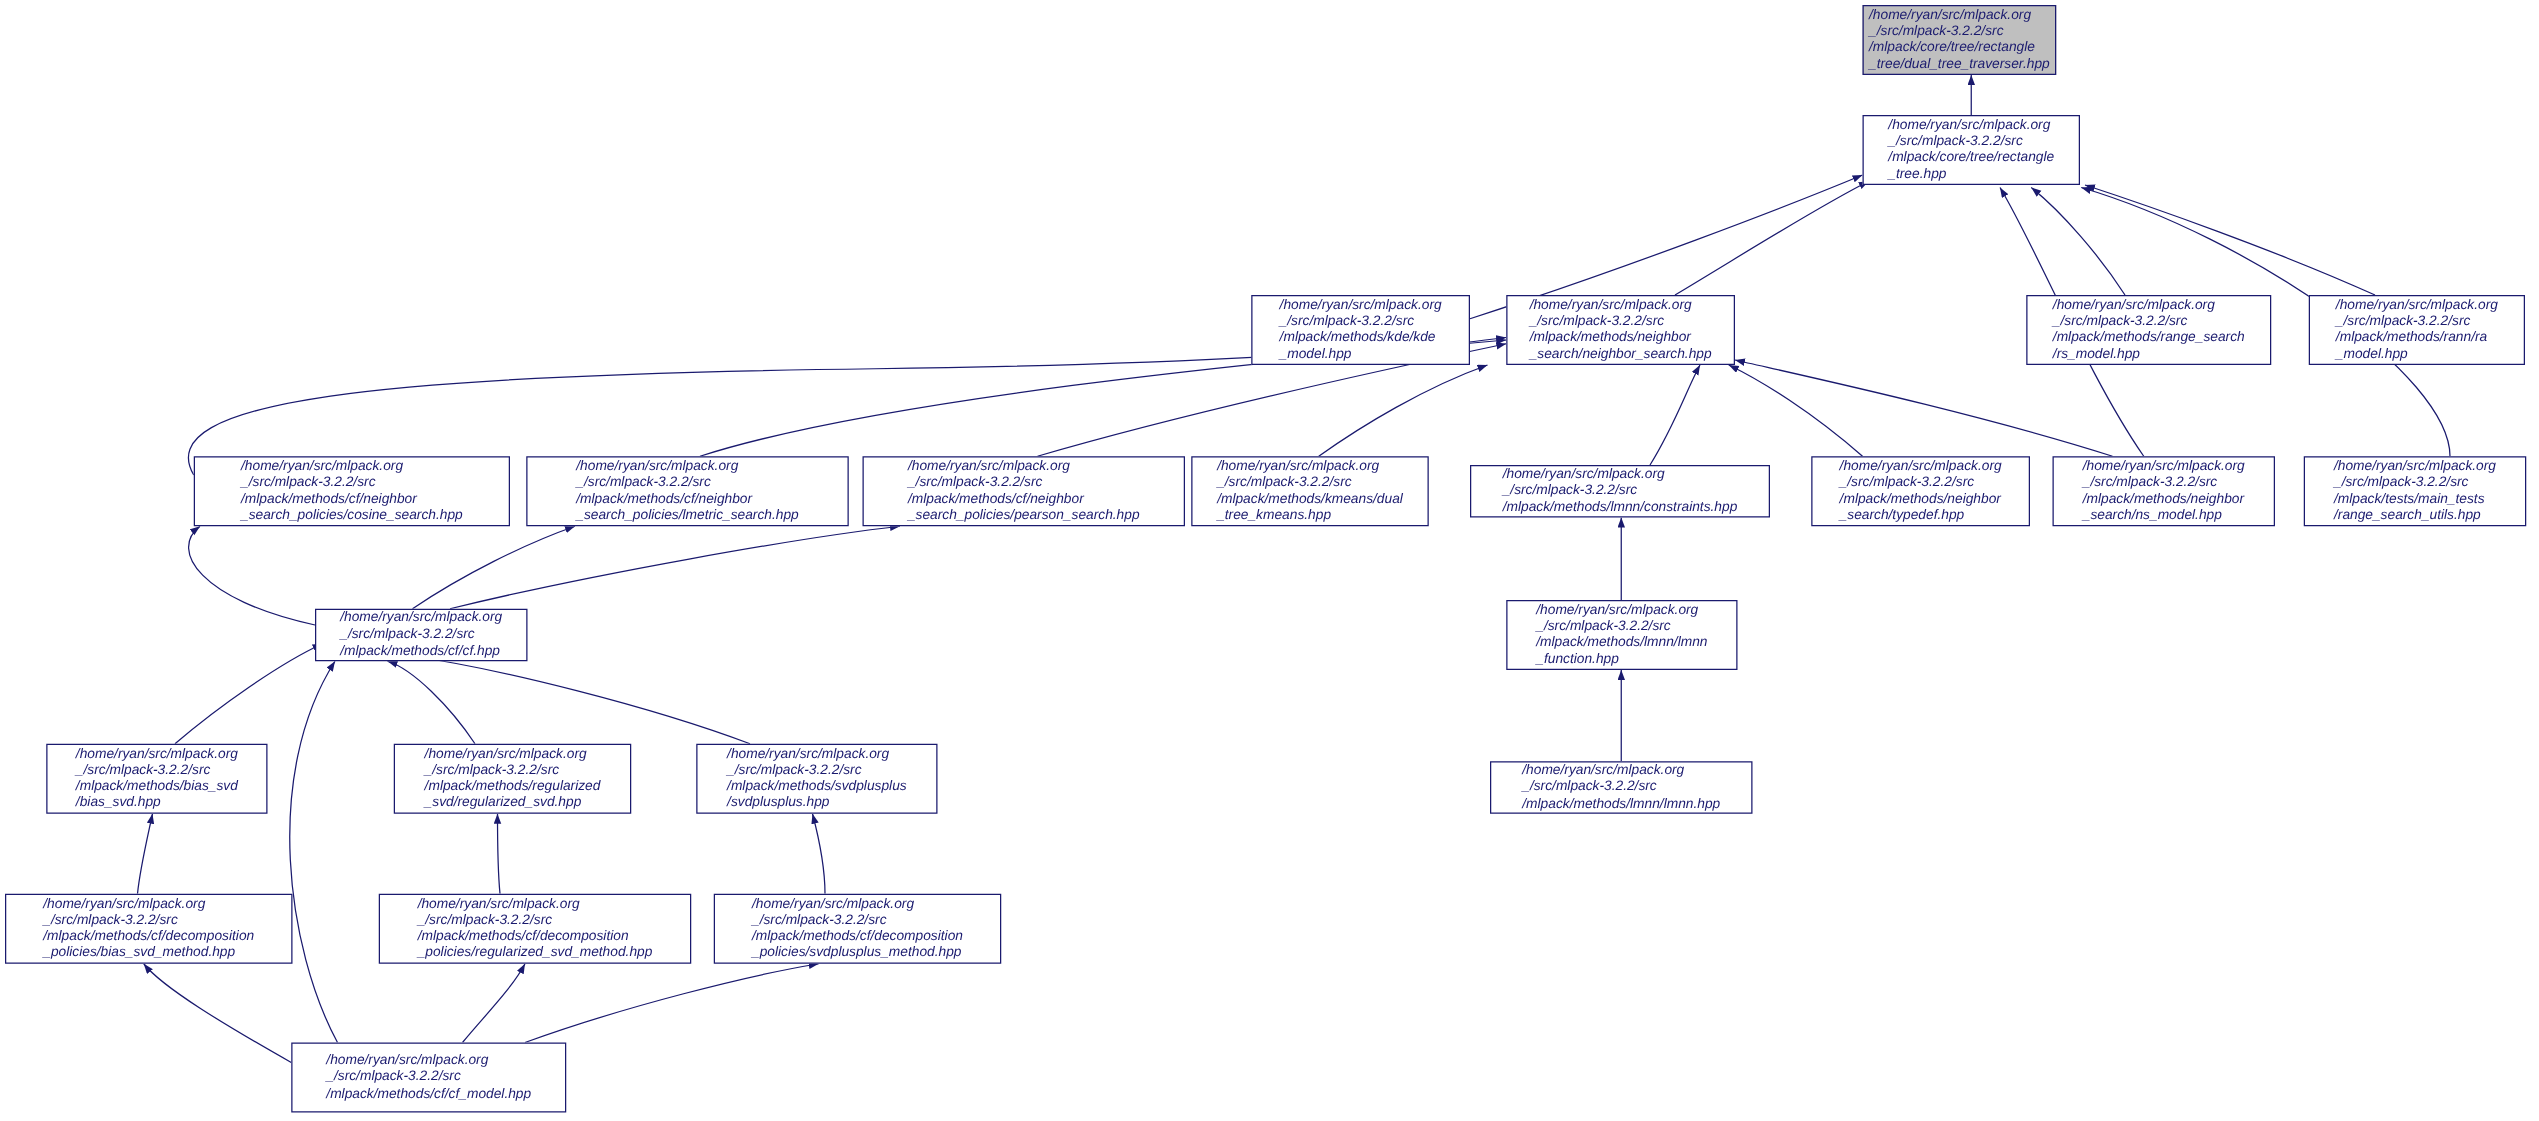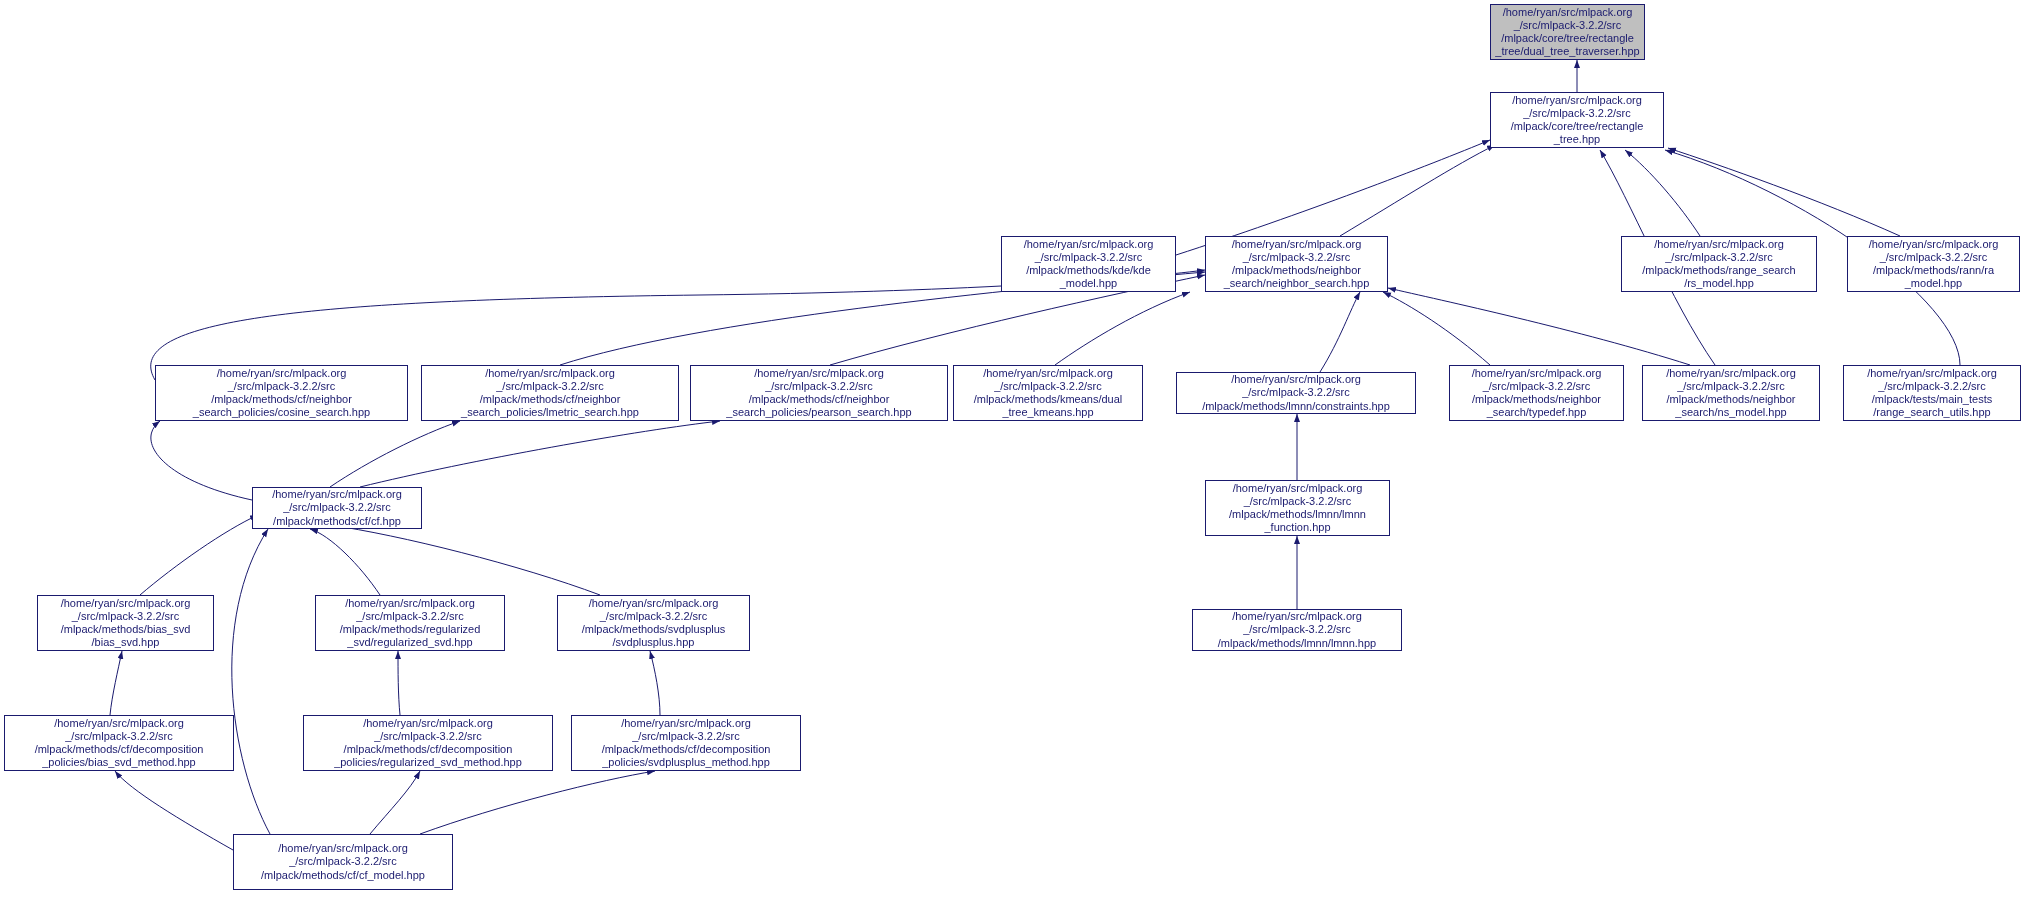--- a/index.html
+++ b/index.html
@@ -24,27 +24,28 @@
     pointer-events: none;
   }
   .node {
     position: absolute;
     box-sizing: border-box;
     border: 1px solid #1a1a6e;
     background: #ffffff;
     color: #1a1a6e;
     font-size: 11px;
     line-height: 13.2px;
-    text-align: center;
+    text-align: left;
     display: flex;
     align-items: center;
     justify-content: center;
     white-space: pre;
     letter-spacing: 0px;
     overflow: hidden;
+    font-style: italic;
   }
   .node.root {
     background: #bfbfbf;
   }
 </style>
 </head>
 <body>
 
 <div id="canvas">
   <svg class="edges" viewBox="0 0 2031 897">

